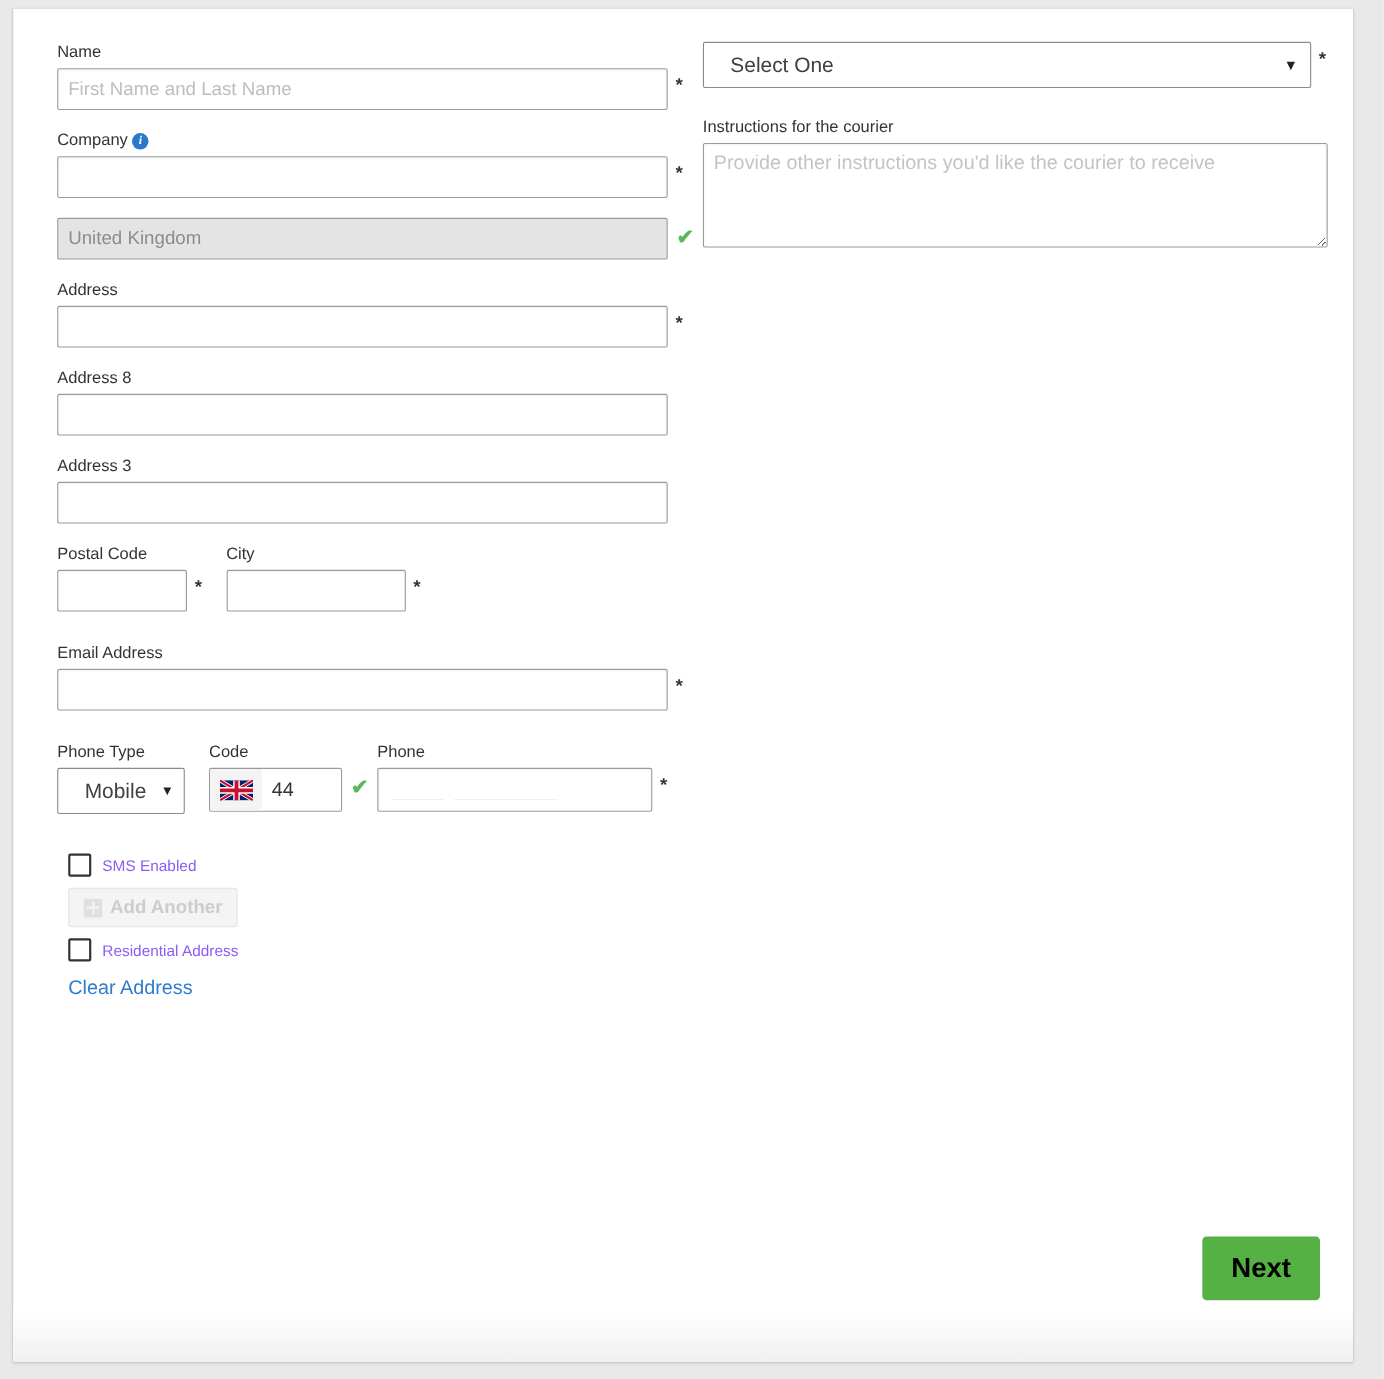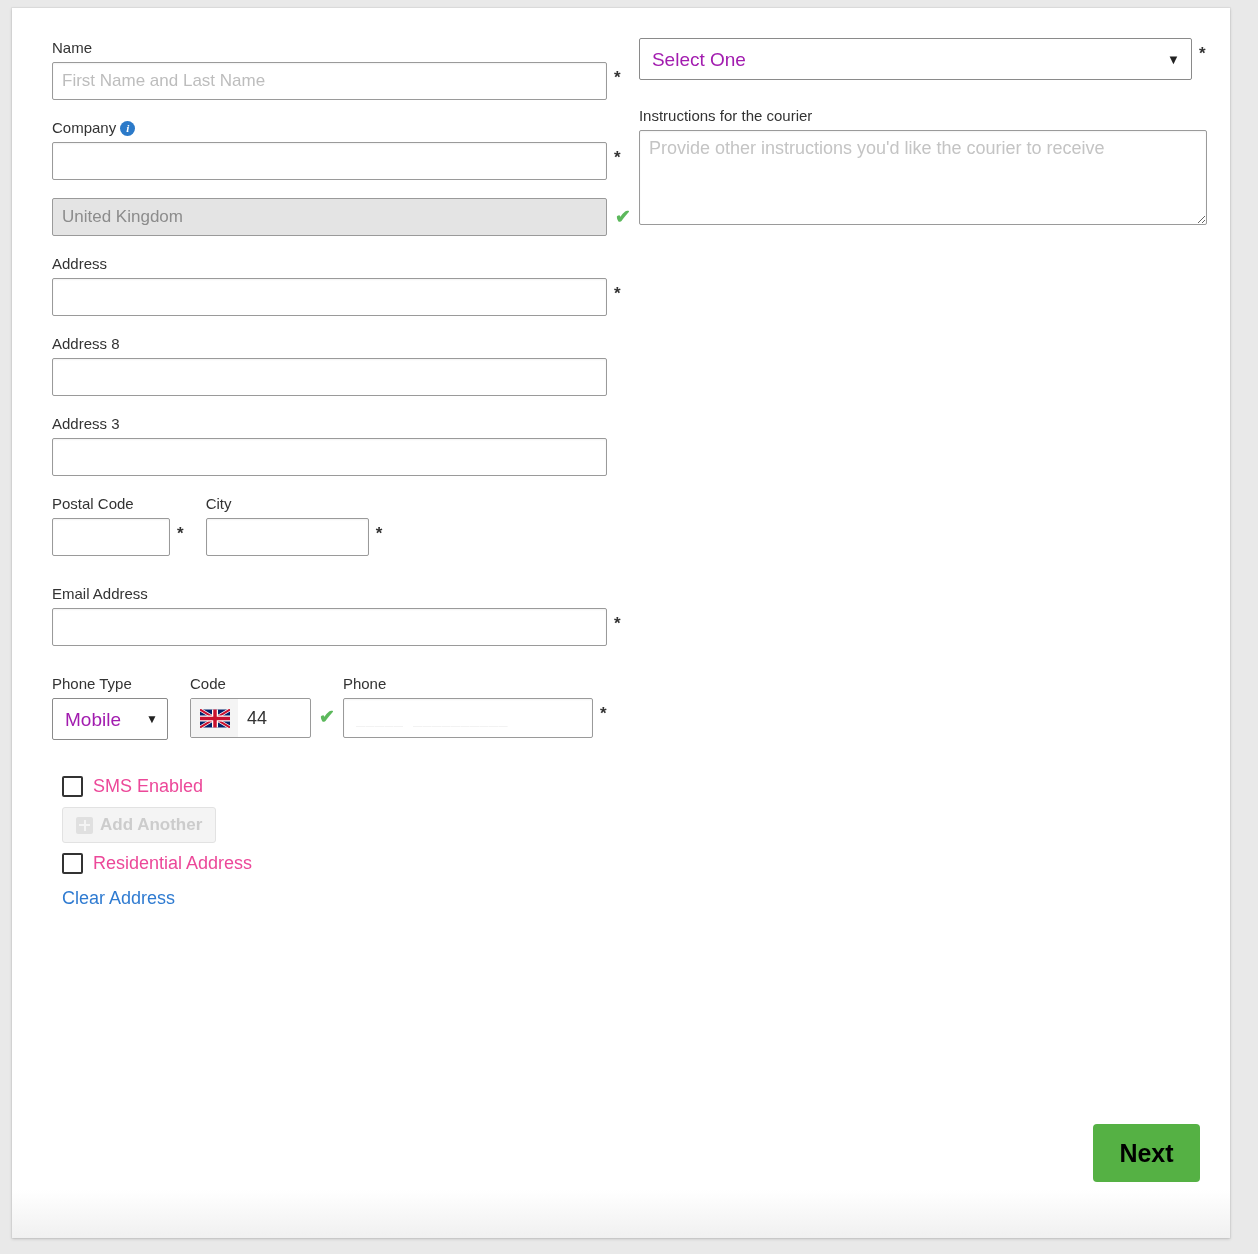--- a/index.html
+++ b/index.html
@@ -121,22 +121,22 @@
   }
 
   select.sel {
     box-sizing: border-box;
     height: 42px;
     border: 1px solid #8a8a8a;
     border-radius: 2px;
     background: #ffffff;
     font-family: "Liberation Sans", sans-serif;
     font-size: 19px;
-    color: #a21caf;
-    padding: 2px 12px;
+    color: #404040;
+    padding: 2px 24px;
     -webkit-appearance: none;
     appearance: none;
     outline: none;
   }
   .sel-wrap { position: relative; display: inline-block; }
   .sel-arrow {
     position: absolute;
     right: 12px;
     top: 50%;
     transform: translateY(-50%);
@@ -246,21 +246,21 @@
   }
   .cbx {
     box-sizing: border-box;
     width: 21px; height: 21px;
     border: 2px solid #333333;
     border-radius: 2px;
     background: #ffffff;
     margin-right: 10px;
     flex: none;
   }
-  .cbx-label { font-size: 18px; color: #ec4899; }
+  .cbx-label { font-size: 14px; color: #8b5cf6; }
 
   .btn-add {
     display: inline-flex;
     align-items: center;
     gap: 7px;
     box-sizing: border-box;
     height: 36px;
     padding: 0 13px;
     margin: 10px 0 10px 10px;
     border: 1px solid #e2e2e2;

